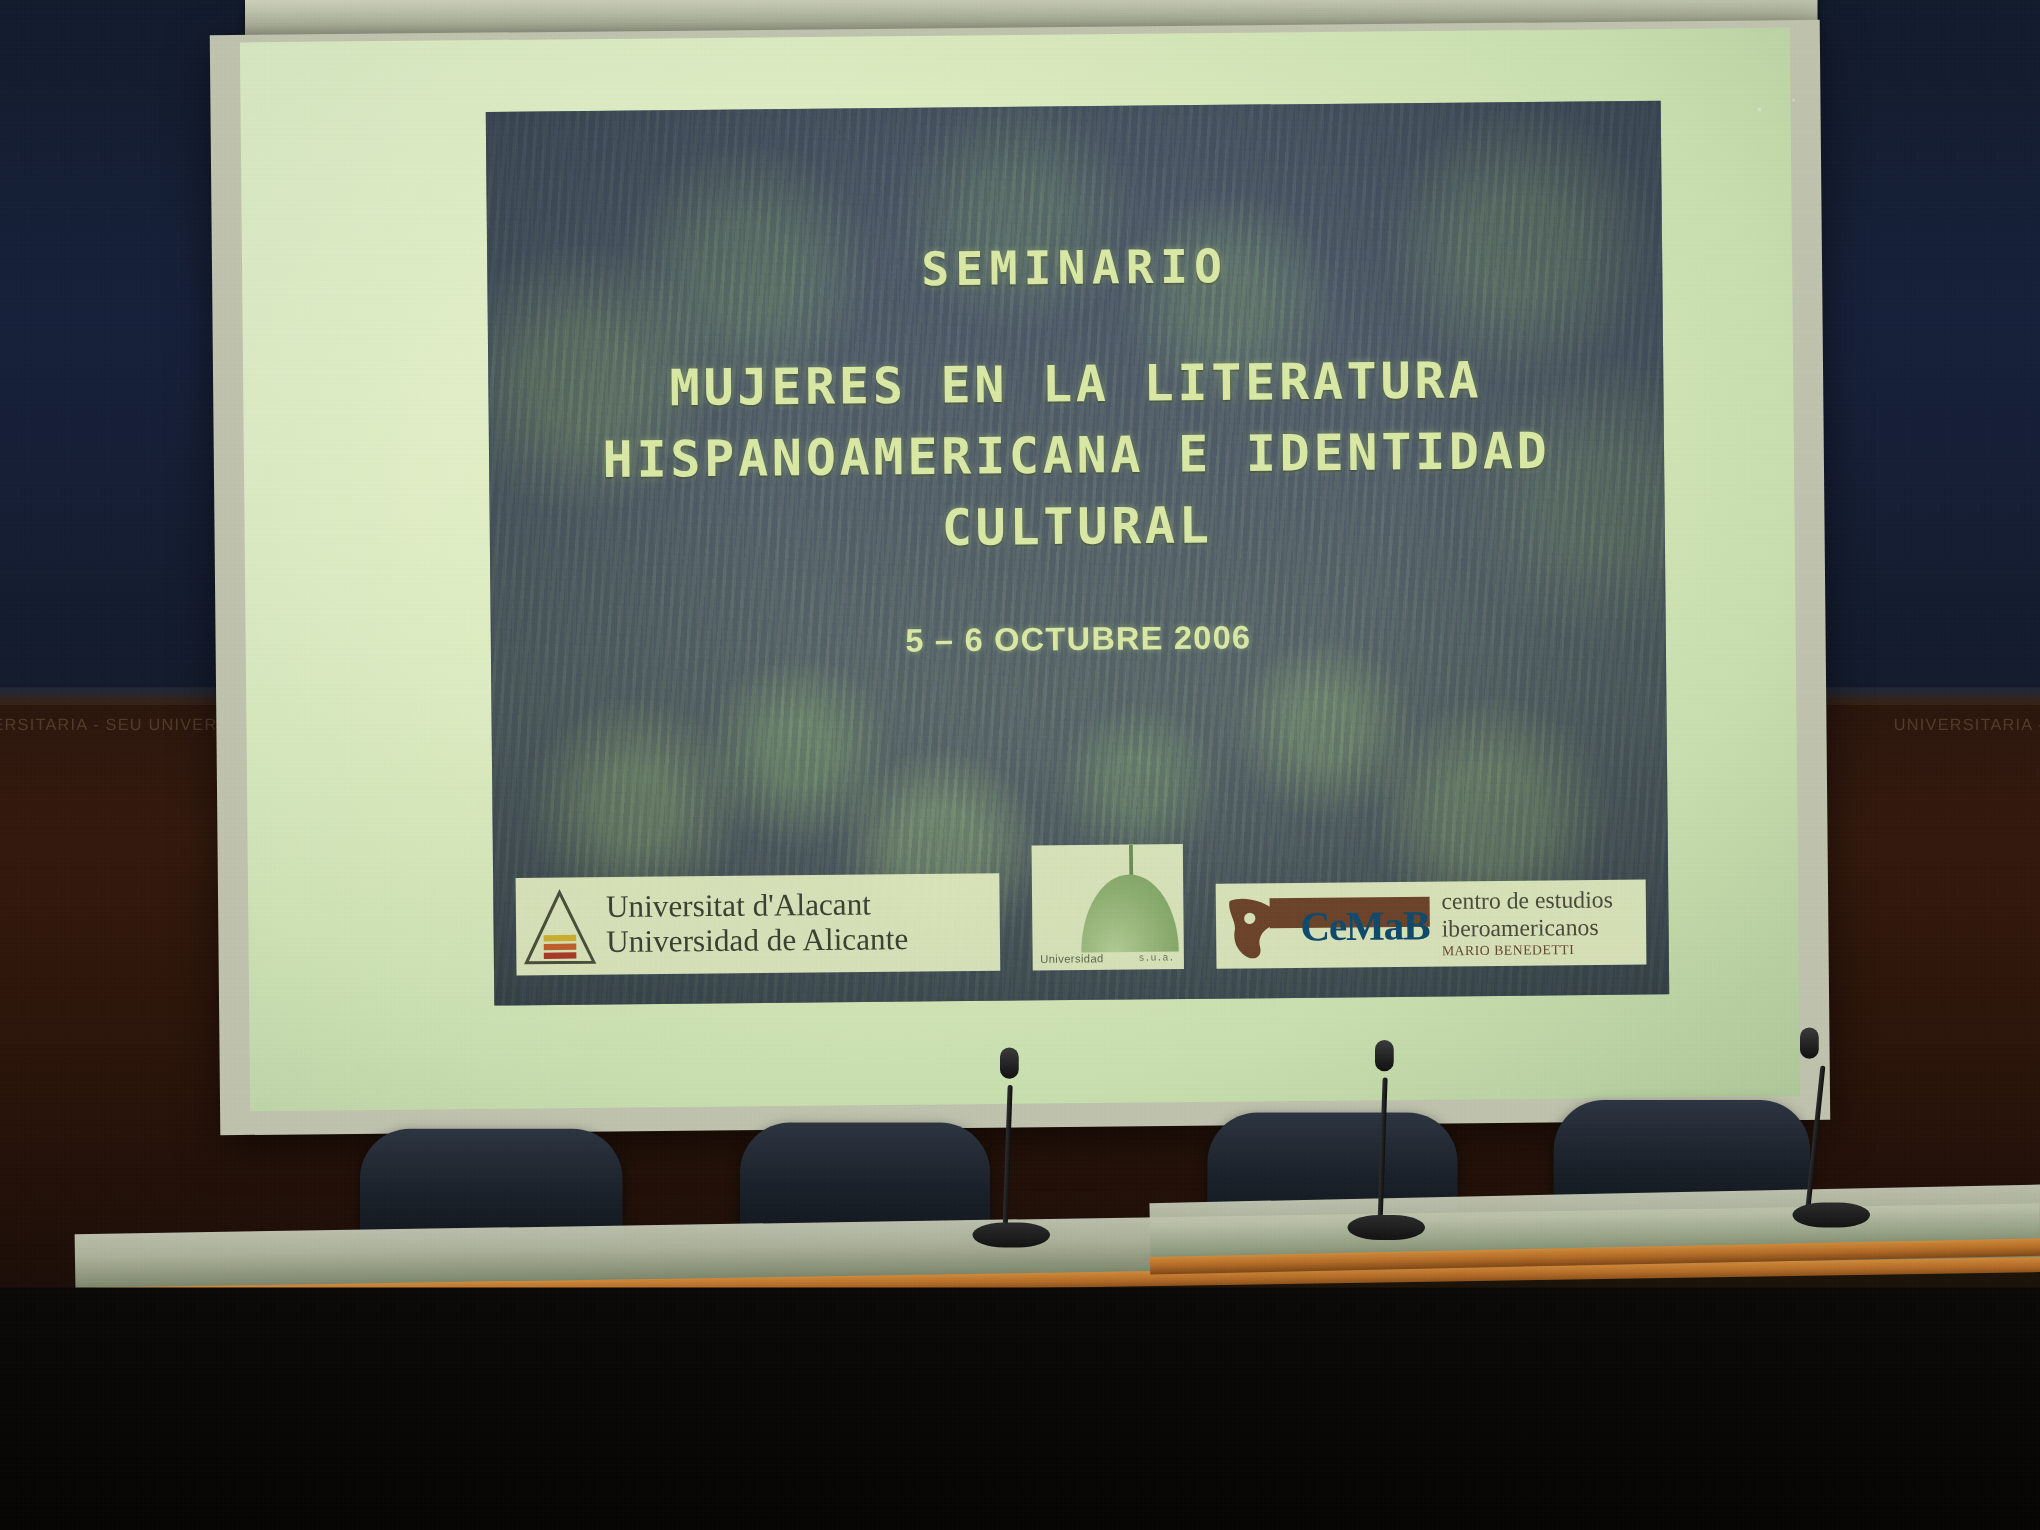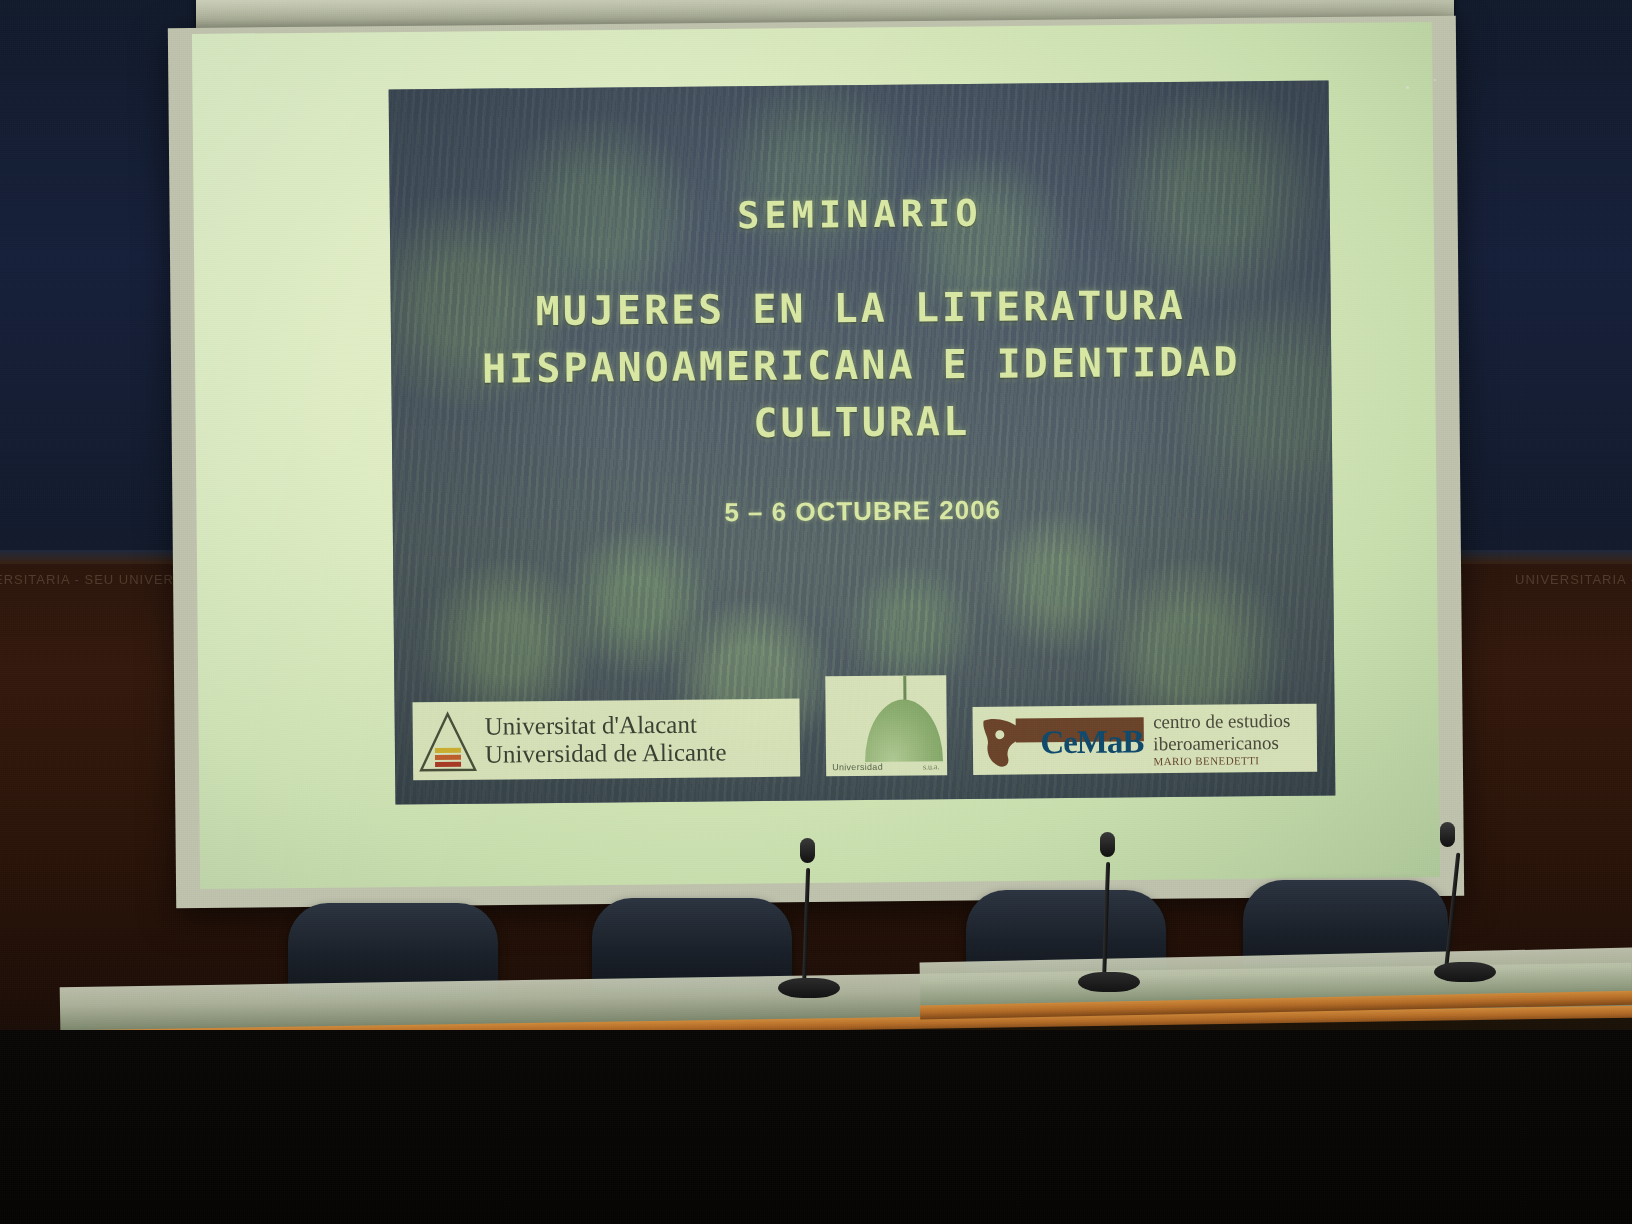--- a/index.html
+++ b/index.html
@@ -153,21 +153,21 @@
   }
   .logo-mid .spire{
     position:absolute;right:40px;bottom:70px;width:3px;height:30px;background:#6e8f57;
   }
   .logo-mid .midtext{
     position:absolute;left:6px;bottom:4px;font-size:9px;color:#5b6a48;
     font-family:"Liberation Sans",sans-serif;letter-spacing:.3px;
   }
   .logo-mid .midtext2{
     position:absolute;right:8px;bottom:4px;font-size:8px;color:#6a7a55;
-    font-family:Liberation Serif, serif;
+    font-family:Liberation Mono, monospace;
   }
 
   .logo-cemab{
     width:348px;height:68px;background:#e2ecc0;display:flex;align-items:center;
     gap:5px;padding:3px 5px;box-sizing:border-box;opacity:.93;
   }
   .cemab-mark{position:relative;width:170px;height:60px;flex:0 0 170px;}
   .cemab-mark .bar{
     position:absolute;left:38px;top:8px;width:128px;height:24px;background:#6e4327;
   }

